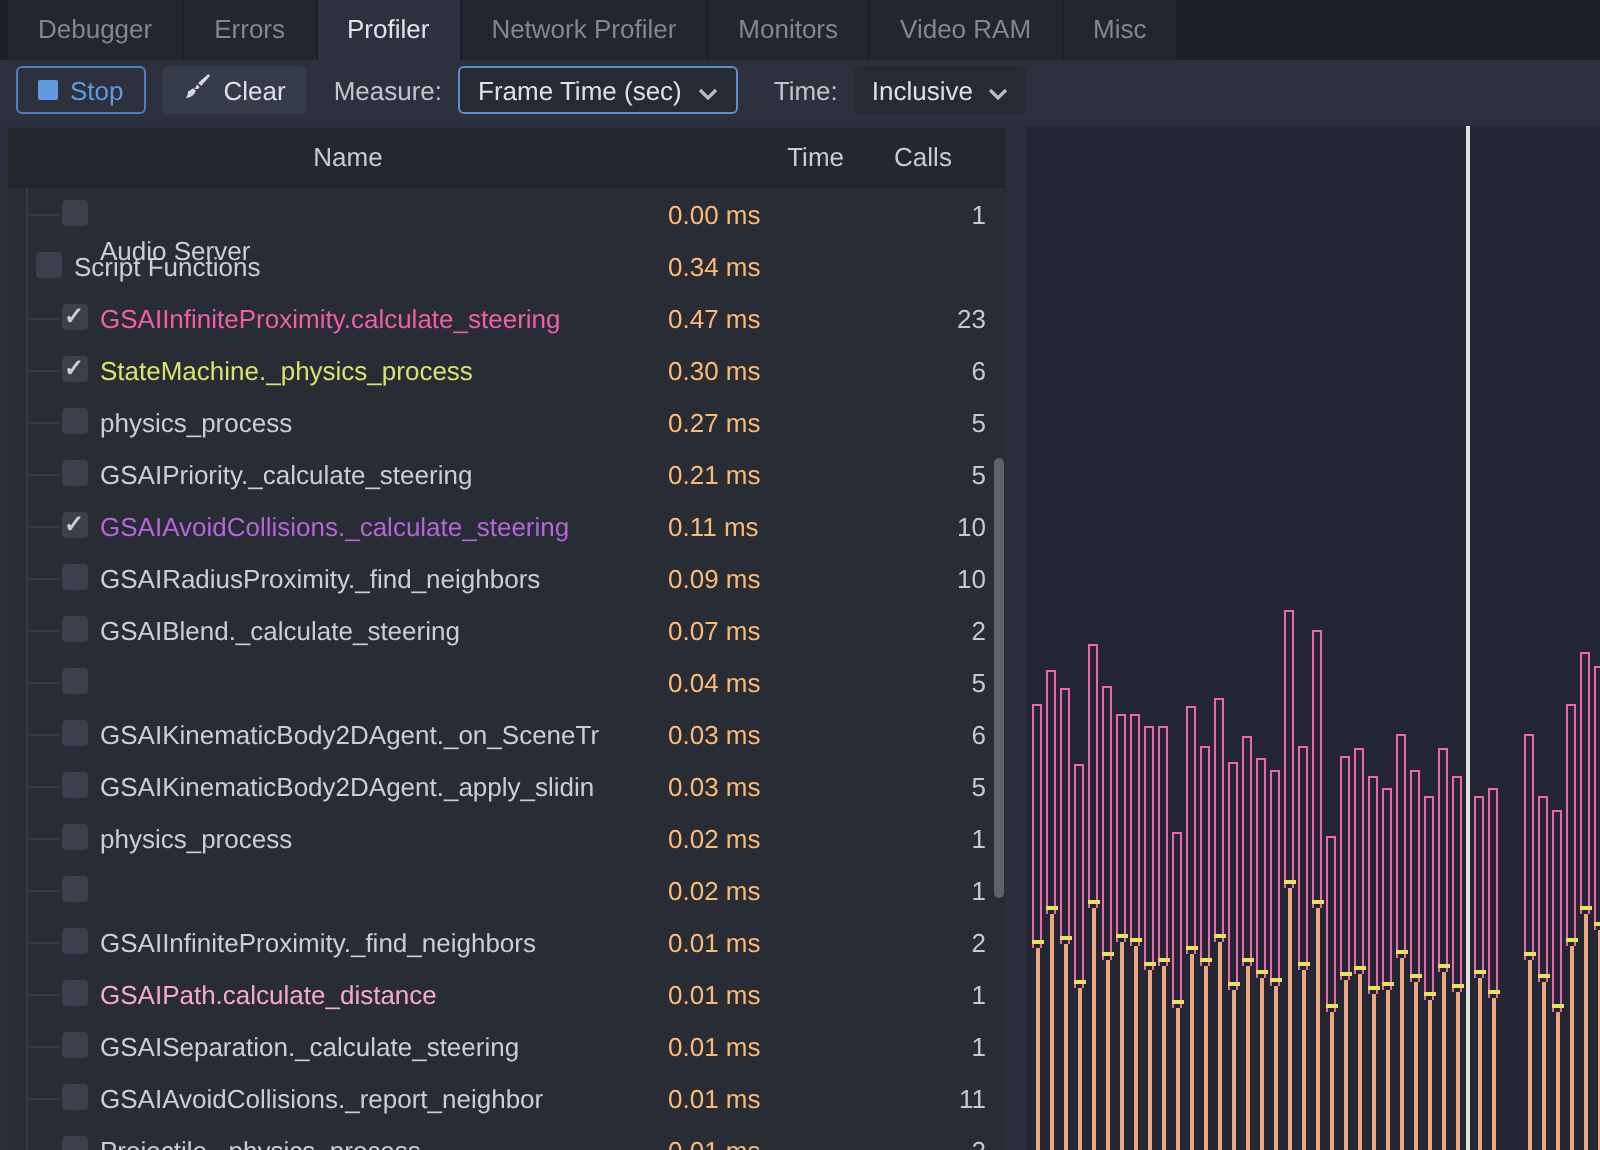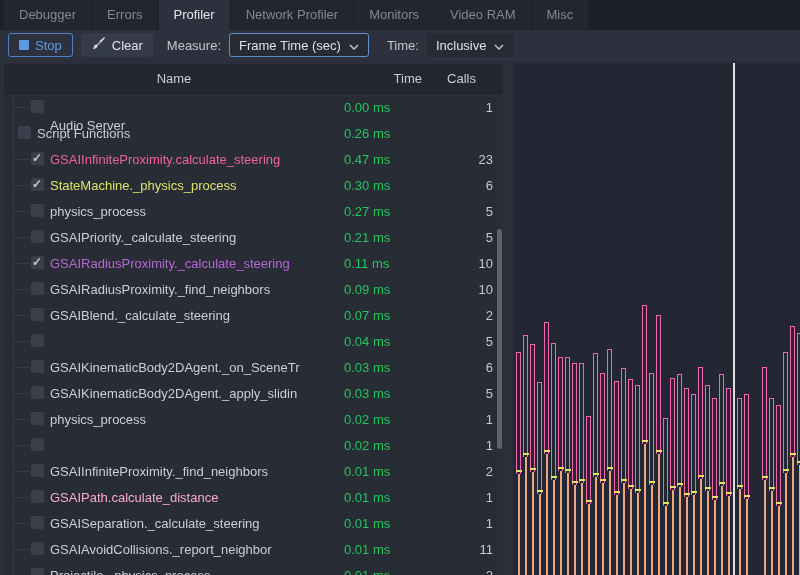--- a/index.html
+++ b/index.html
@@ -68,21 +68,21 @@
   .row.lvl2 .cb { left:27px; }
   .cb.checked::after {
     content:"\2713"; position:absolute; left:1px; top:-1px;
     color:#caccd1; font-size:12px; font-weight:bold;
   }
   .nm {
     position:absolute; left:46px; right:159px; white-space:nowrap; overflow:hidden;
     color:#ccced3;
   }
   .row.lvl1 .nm { left:33px; }
-  .tm { position:absolute; left:340px; width:78px; color:#22c55e; }
+  .tm { position:absolute; left:330px; width:78px; color:#fdba74; }
   .cl { position:absolute; right:10px; width:70px; text-align:right; color:#c7c9cf; }
   
   .vscroll {
     position:absolute; right:1px; top:31px; width:5px; height:480px;
   }
   .vscroll .handle {
     position:absolute; left:0; width:5px; border-radius:3px; background:#5d626c;
   }
   
   .graph {
@@ -168,21 +168,21 @@
     <span class="guide"></span>
     <span class="cb"></span>
     <span class="nm" style="color: rgb(204, 206, 211); margin-top: 36px;">Audio Server</span>
     <span class="tm">0.00 ms</span>
     <span class="cl">1</span>
   </div>
       <div class="row lvl1">
 
     <span class="cb"></span>
     <span class="nm" style="color: rgb(204, 206, 211);">Script Functions</span>
-    <span class="tm">0.26 ms</span>
+    <span class="tm">0.34 ms</span>
     <span class="cl"></span>
   </div>
       <div class="row lvl2">
     <span class="guide"></span>
     <span class="cb checked"></span>
     <span class="nm" style="color: rgb(242, 95, 168);">GSAIInfiniteProximity.calculate_steering</span>
     <span class="tm">0.47 ms</span>
     <span class="cl">23</span>
   </div>
       <div class="row lvl2">
@@ -202,21 +202,21 @@
       <div class="row lvl2">
     <span class="guide"></span>
     <span class="cb"></span>
     <span class="nm" style="color: rgb(204, 206, 211);">GSAIPriority._calculate_steering</span>
     <span class="tm">0.21 ms</span>
     <span class="cl">5</span>
   </div>
       <div class="row lvl2">
     <span class="guide"></span>
     <span class="cb checked"></span>
-    <span class="nm" style="color: rgb(182, 102, 216);">GSAIRadiusProximity._calculate_steering</span>
+    <span class="nm" style="color: rgb(182, 102, 216);">GSAIAvoidCollisions._calculate_steering</span>
     <span class="tm">0.11 ms</span>
     <span class="cl">10</span>
   </div>
       <div class="row lvl2">
     <span class="guide"></span>
     <span class="cb"></span>
     <span class="nm" style="color: rgb(204, 206, 211);">GSAIRadiusProximity._find_neighbors</span>
     <span class="tm">0.09 ms</span>
     <span class="cl">10</span>
   </div>

